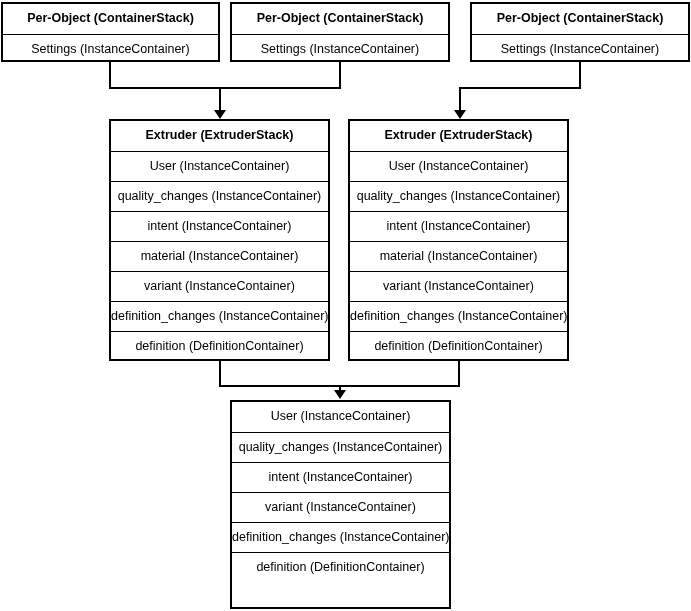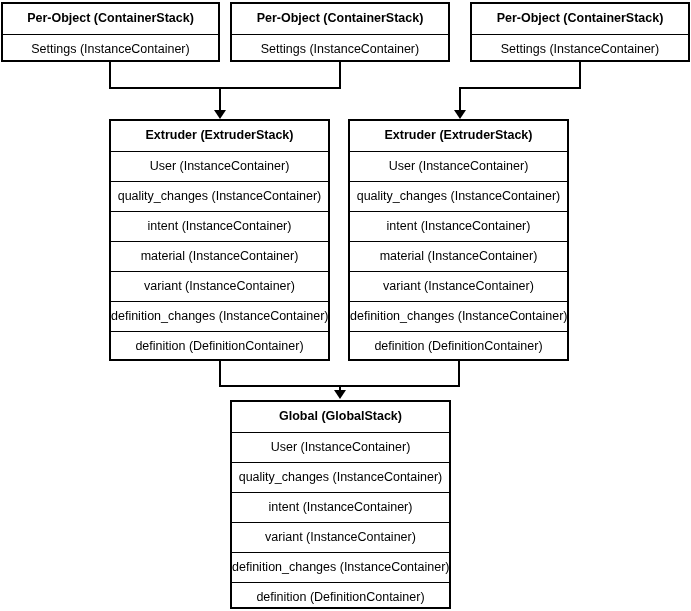--- a/index.html
+++ b/index.html
@@ -112,21 +112,20 @@
     <div class="row">definition (DefinitionContainer)</div>
   </div>
 
   <div class="edge v" style="left:219px; top:361px; height:26px;"></div>
   <div class="edge v" style="left:458px; top:361px; height:26px;"></div>
   <div class="edge h" style="left:219px; top:385px; width:241px;"></div>
   <div class="edge v" style="left:339px; top:385px; height:8px;"></div>
   <div class="arrow" style="left:334px; top:390px;"></div>
 
   <div class="node" style="left:230px; top:400px; width:221px; height:209px;">
-    <div class="row header">Global (GlobalStack)</div>
     <div class="row">User (InstanceContainer)</div>
     <div class="row">quality_changes (InstanceContainer)</div>
     <div class="row">intent (InstanceContainer)</div>
     <div class="row">variant (InstanceContainer)</div>
     <div class="row">definition_changes (InstanceContainer)</div>
     <div class="row">definition (DefinitionContainer)</div>
   </div>
 
 </div>
 

